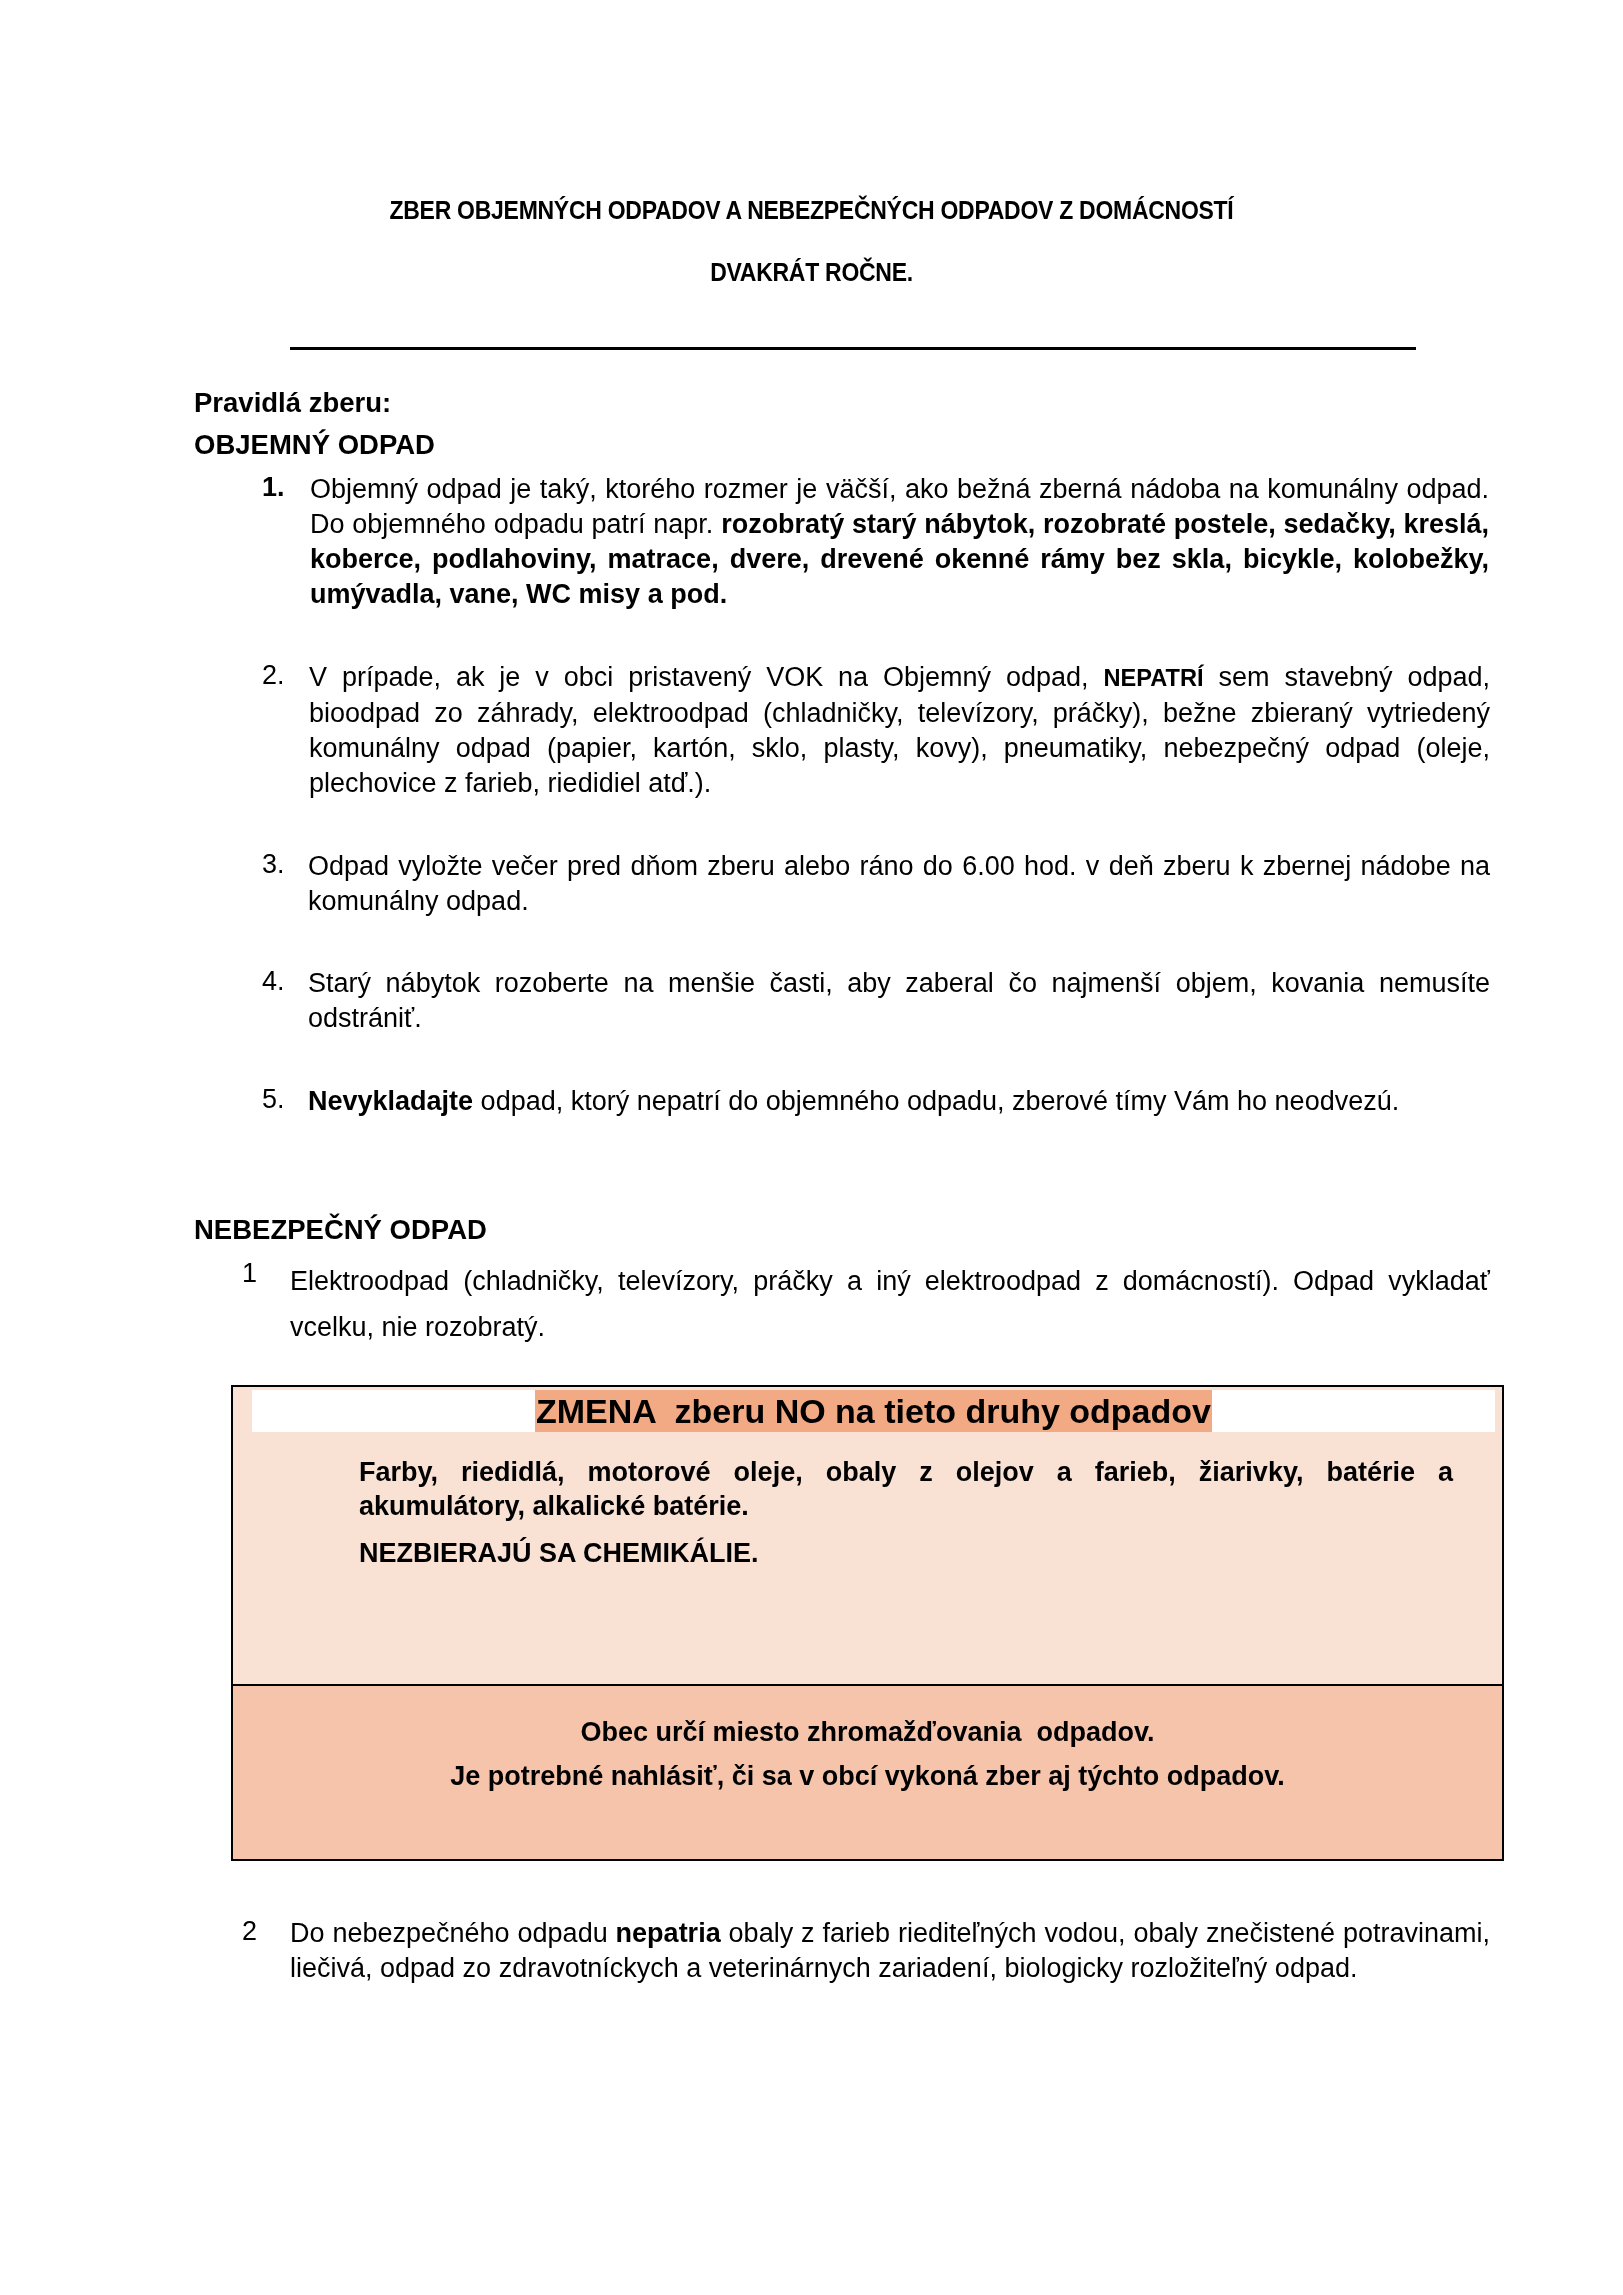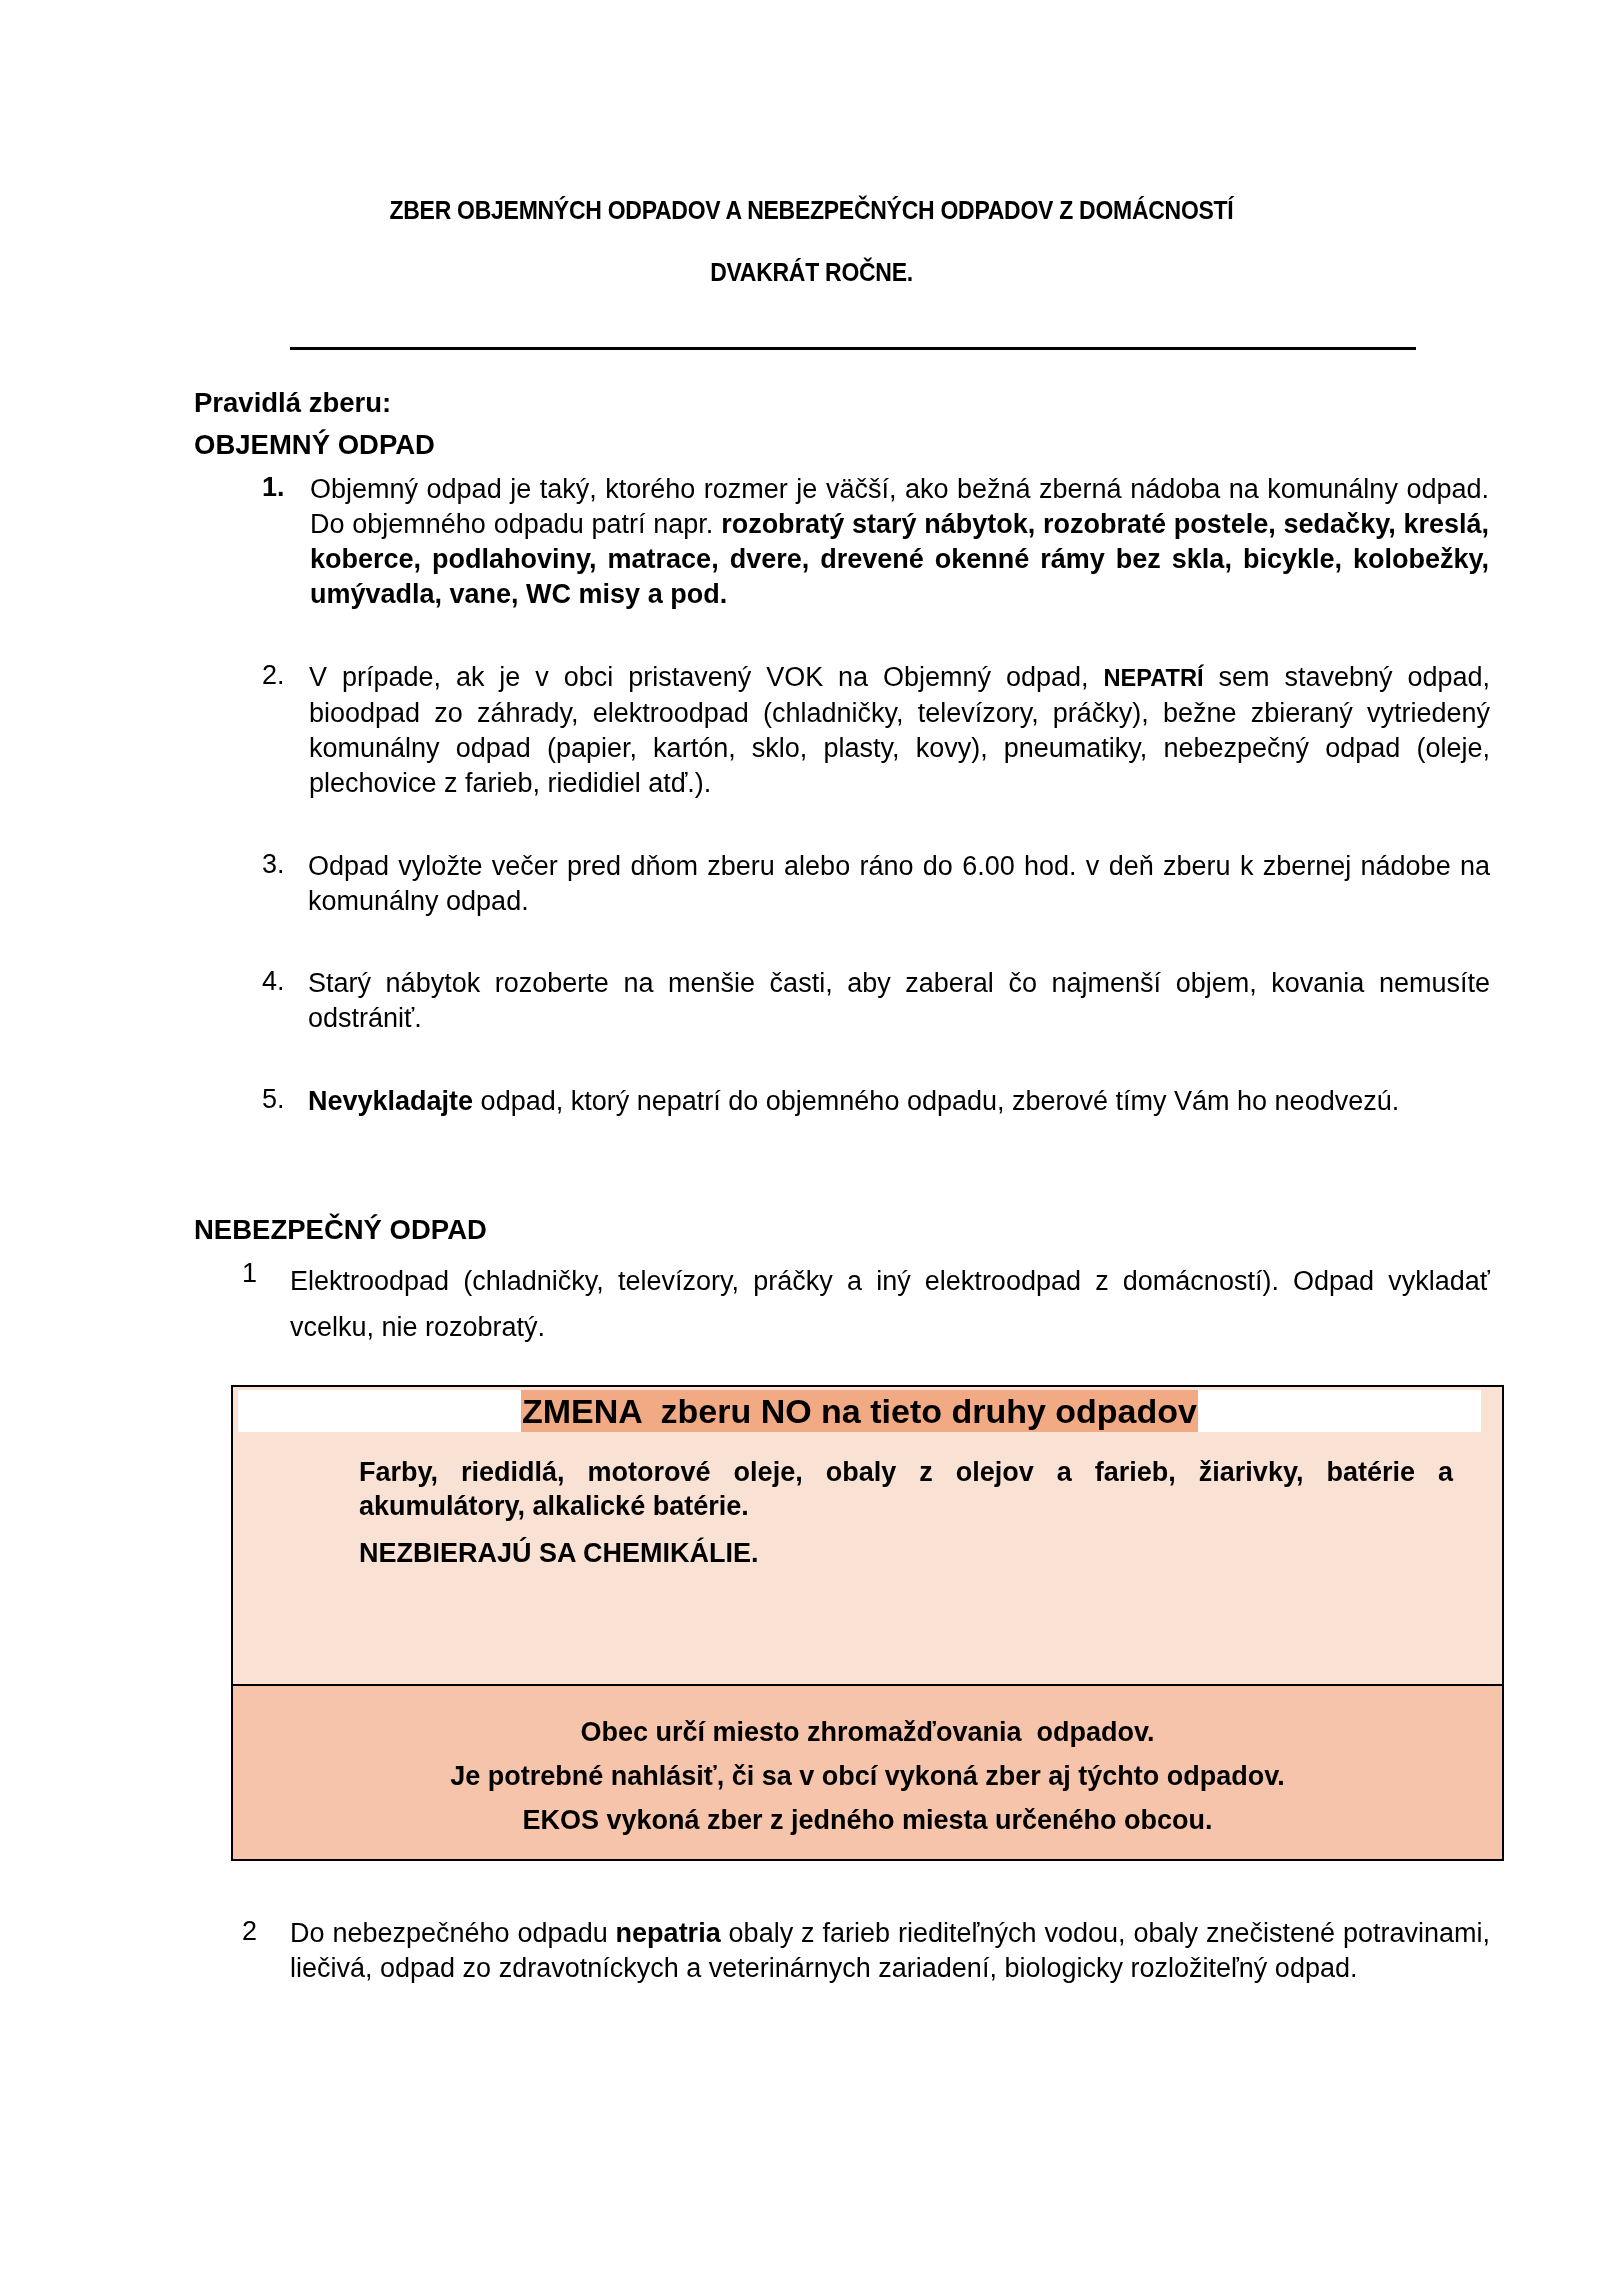--- a/index.html
+++ b/index.html
@@ -60,21 +60,21 @@
   #h2 { top: 1916px; }
   #h2 .num { left: 242px; }
   #h2 .txt { left: 290px; width: 1200px; }
 
   
   .notice {
     position: absolute; left: 231px; top: 1385px; width: 1273px; height: 476px;
     border: 2px solid #000; box-sizing: border-box; background: #f9e1d4;
   }
   .notice-title-band {
-    position: absolute; left: 5px; top: 2.6px; width: 1243px; height: 42px;
+    position: absolute; left: 19px; top: 2.6px; width: 1243px; height: 42px;
     background: #ffffff; text-align: center;
   }
   .notice-title {
     display: inline-block; background: #f2aa85; padding: 0 1.3px;
     font-family: "Liberation Sans", sans-serif; font-weight: bold; font-size: 34px; line-height: 42px;
     white-space: pre;
   }
   .notice-body {
     position: absolute; left: 113px; top: 55px; width: 1120px;
     font-family: "Liberation Sans", sans-serif; font-weight: bold; font-size: 27px; line-height: 34px;
@@ -140,21 +140,20 @@
     <div class="notice-title-band">
       <span class="notice-title" style="background: rgb(242, 170, 133);">ZMENA  zberu NO na tieto druhy odpadov</span>
     </div>
     <div class="notice-body">
       <p>Farby, riedidlá, motorové oleje, obaly z olejov a farieb, žiarivky, batérie a akumulátory, alkalické batérie.</p>
       <p>NEZBIERAJÚ SA CHEMIKÁLIE.</p>
     </div>
     <div class="notice-lower" style="background: rgb(246, 196, 171);">
       <p class="l1">Obec určí miesto zhromažďovania  odpadov.</p>
       <p>Je potrebné nahlásiť, či sa v obcí vykoná zber aj týchto odpadov.</p>
-      <p>EKOS vykoná zber z jedného miesta určeného obcou.</p>
     </div>
   </div>
 
   <div id="h2" class="item">
     <span class="num">2</span>
     <div class="txt"><span>Do nebezpečného odpadu </span><b>nepatria</b><span> obaly z farieb riediteľných vodou, obaly znečistené potravinami, liečivá, odpad zo zdravotníckych a veterinárnych zariadení, biologicky rozložiteľný odpad.</span></div>
   </div>
 
 </div>
 

